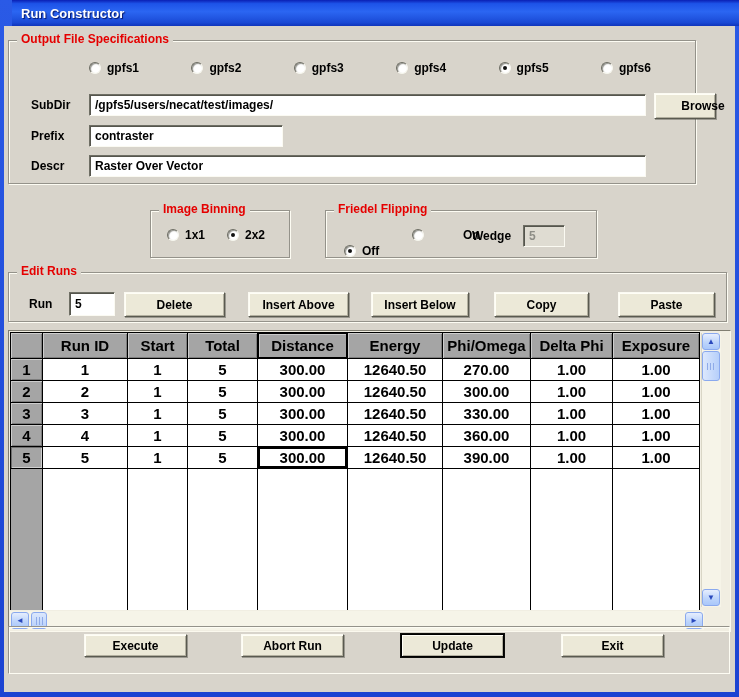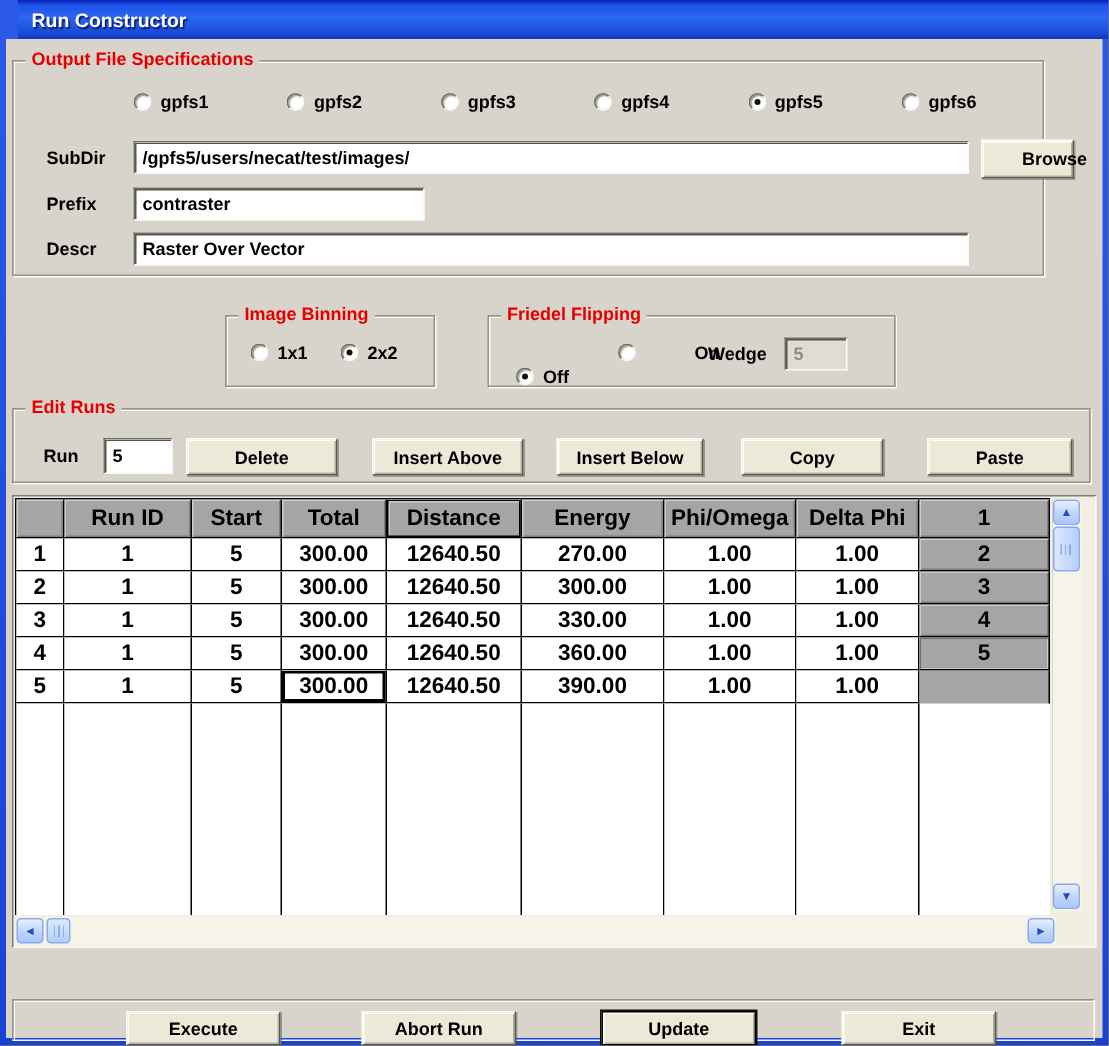--- a/index.html
+++ b/index.html
@@ -80,21 +80,21 @@
     background:linear-gradient(90deg,#dce8fd,#b6cffa);border:1px solid #8aa9ee;position:relative;}
   .sb-thumb-v::after{content:"";position:absolute;left:4px;top:11px;width:8px;height:7px;
     background:repeating-linear-gradient(90deg,#8fabe8 0 1px,transparent 1px 3px);}
   .sb-thumb-h{width:16px;height:17px;margin:0 1px;border-radius:3px;flex:0 0 auto;
     background:linear-gradient(180deg,#dce8fd,#b6cffa);border:1px solid #8aa9ee;position:relative;}
   .sb-thumb-h::after{content:"";position:absolute;left:4px;top:4px;width:7px;height:8px;
     background:repeating-linear-gradient(90deg,#8fabe8 0 1px,transparent 1px 3px);}
   .sb-spacer{flex:1 1 auto;}
 
   
-  .footer-panel{position:absolute;left:4px;top:640px;width:722px;height:28px;
+  .footer-panel{position:absolute;left:4px;top:600px;width:722px;height:48px;
     border:1px solid;border-color:#94928a #fdfcf3 #fdfcf3 #94928a;
     box-shadow:inset 1px 1px 0 #fdfcf3;}
 </style>
 </head>
 <body>
 
 <div class="window">
   <div class="titlebar">
     <span class="title-text">Run Constructor</span>
   </div>
@@ -183,20 +183,21 @@
       <div class="grid">
 
         <div class="cell th"></div>
         <div class="cell th">Run ID</div>
         <div class="cell th">Start</div>
         <div class="cell th">Total</div>
         <div class="cell th th--selected">Distance</div>
         <div class="cell th">Energy</div>
         <div class="cell th">Phi/Omega</div>
         <div class="cell th">Delta Phi</div>
+        <div class="cell th">Exposure</div>
 
         <div class="cell rh">1</div>
         <div class="cell td">1</div>
         <div class="cell td">1</div>
         <div class="cell td">5</div>
         <div class="cell td">300.00</div>
         <div class="cell td">12640.50</div>
         <div class="cell td">270.00</div>
         <div class="cell td">1.00</div>
         <div class="cell td">1.00</div>

